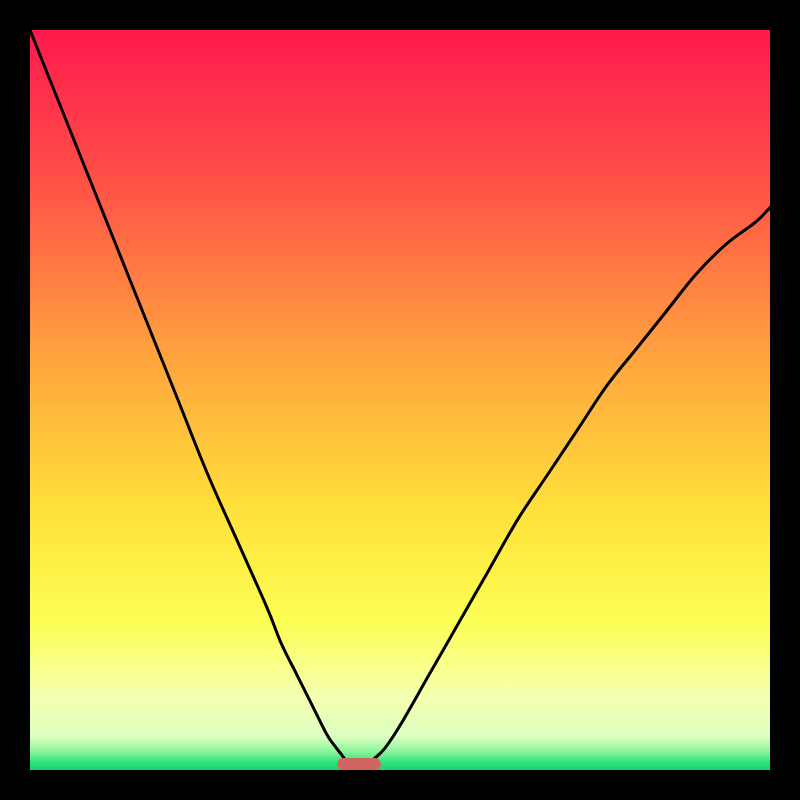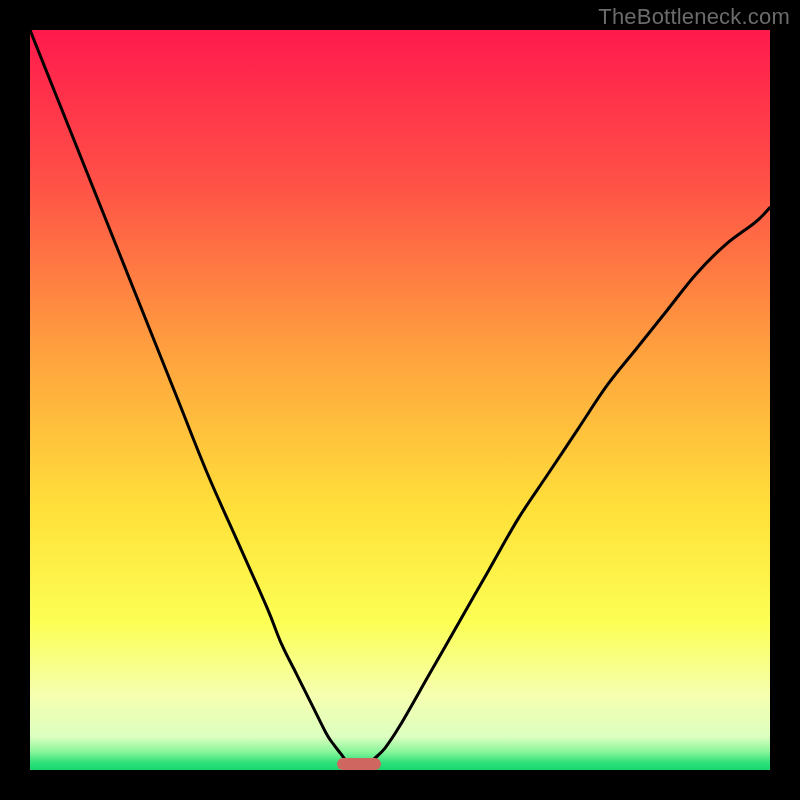--- a/index.html
+++ b/index.html
@@ -80,14 +80,13 @@
     </svg>
 
     <svg id="curve-svg" class="curve" viewBox="0 0 740 740" preserveAspectRatio="none">
         <path d="M 0.00 0.00 C 5.33 13.32, 18.94 47.36, 29.60 74.00 C 40.26 100.64, 48.54 121.36, 59.20 148.00 C 69.86 174.64, 78.14 195.36, 88.80 222.00 C 99.46 248.64, 107.74 269.36, 118.40 296.00 C 129.06 322.64, 137.34 343.36, 148.00 370.00 C 158.66 396.64, 166.94 418.69, 177.60 444.00 C 188.26 469.31, 196.54 486.62, 207.20 510.60 C 217.86 534.58, 228.81 558.55, 236.80 577.20 C 244.79 595.85, 246.27 602.21, 251.60 614.20 C 256.93 626.19, 261.07 633.14, 266.40 643.80 C 271.73 654.46, 275.87 662.74, 281.20 673.40 C 286.53 684.06, 292.00 695.67, 296.00 703.00 C 300.00 710.33, 300.74 710.37, 303.40 714.10 C 306.06 717.83, 308.80 721.06, 310.80 723.72 C 312.80 726.38, 313.83 727.97, 314.50 728.90" fill="none" stroke="#000000" stroke-width="3" stroke-linecap="round"></path>
         <path d="M 344.10 728.90 C 346.10 726.90, 350.54 723.79, 355.20 717.80 C 359.86 711.81, 362.01 708.92, 370.00 695.60 C 377.99 682.28, 388.94 662.45, 399.60 643.80 C 410.26 625.15, 418.54 610.65, 429.20 592.00 C 439.86 573.35, 448.14 558.85, 458.80 540.20 C 469.46 521.55, 477.74 505.72, 488.40 488.40 C 499.06 471.08, 507.34 459.98, 518.00 444.00 C 528.66 428.02, 536.94 415.58, 547.60 399.60 C 558.26 383.62, 566.54 369.85, 577.20 355.20 C 587.86 340.55, 596.14 331.52, 606.80 318.20 C 617.46 304.88, 625.74 294.52, 636.40 281.20 C 647.06 267.88, 655.34 256.19, 666.00 244.20 C 676.66 232.21, 684.94 223.92, 695.60 214.60 C 706.26 205.28, 717.21 199.06, 725.20 192.40 C 733.19 185.74, 737.34 180.26, 740.00 177.60" fill="none" stroke="#000000" stroke-width="3" stroke-linecap="round"></path>
       </svg>
 
     <div id="marker" class="marker" style="left: 307.1px; top: 728.16px; width: 44.4px; height: 11.84px; background: rgb(207, 102, 96);"></div>
   </div>
 
-  <div class="watermark">TheBottleneck.com</div>
 </div>
 
 </body></html>

